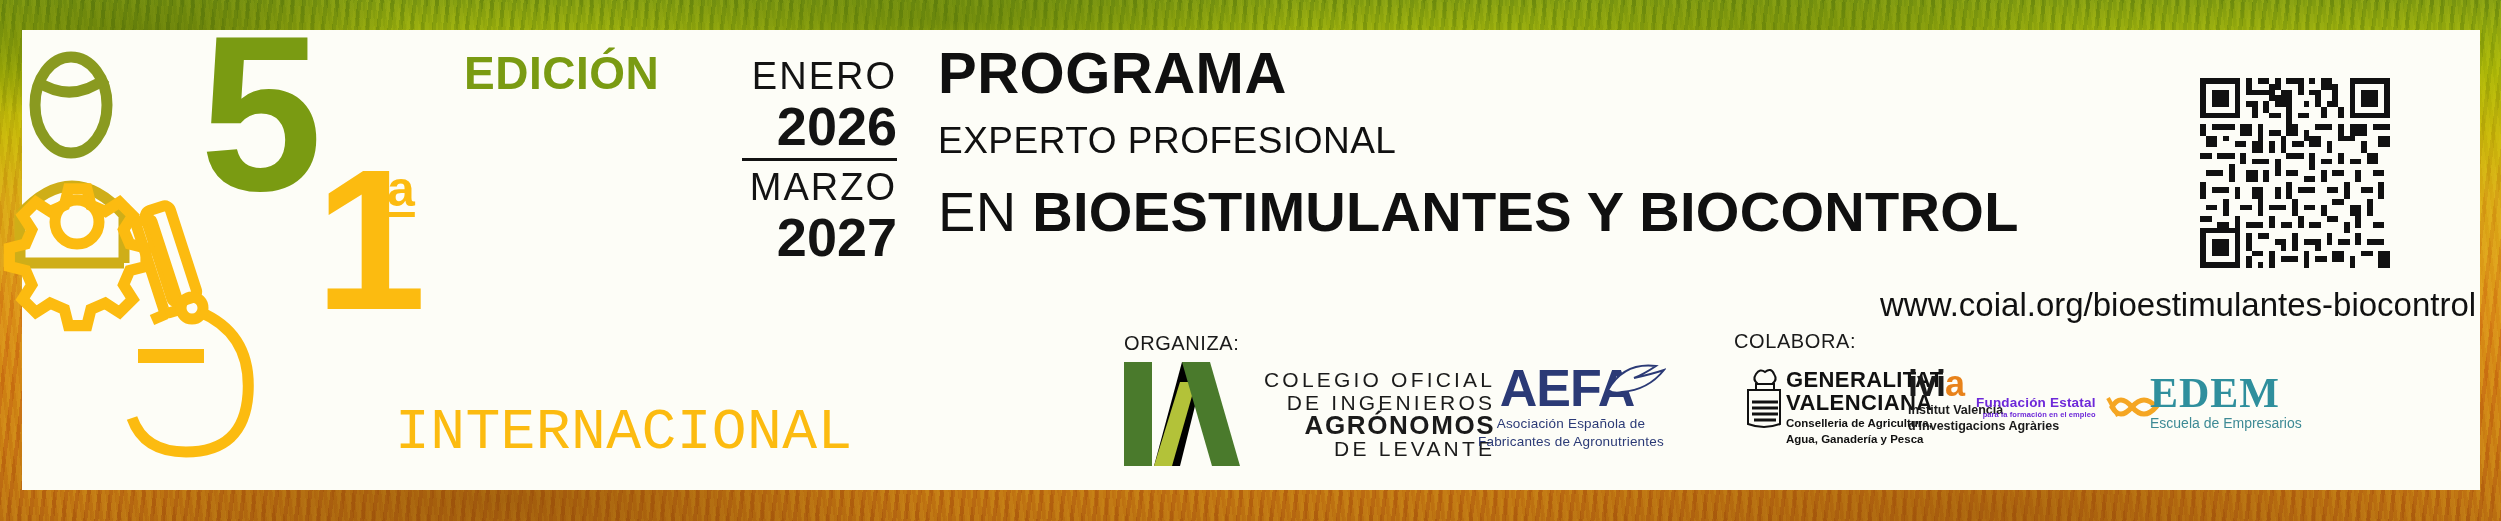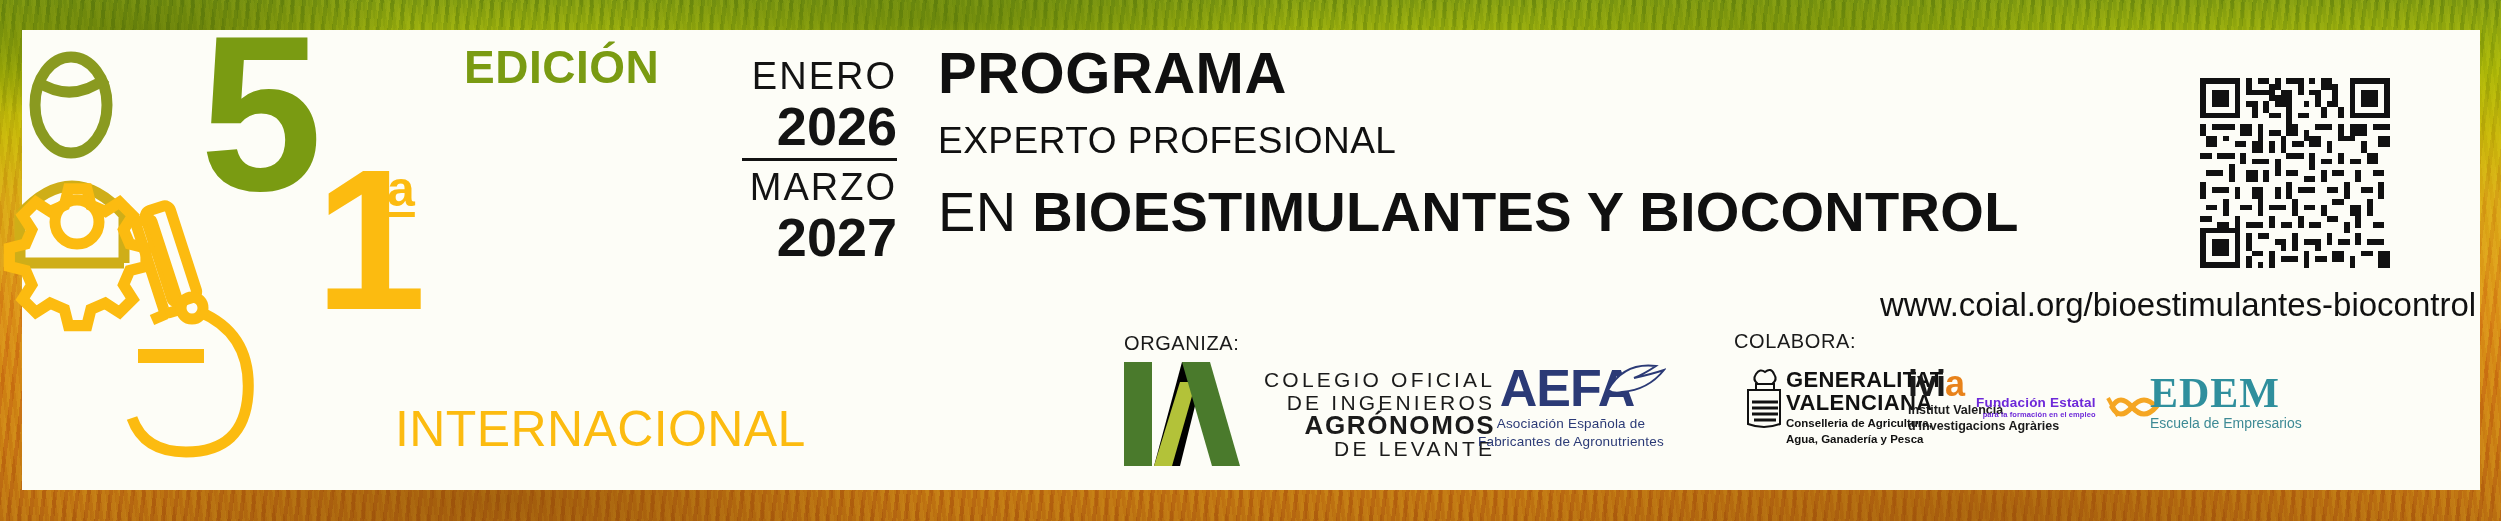--- a/index.html
+++ b/index.html
@@ -55,41 +55,41 @@
     pointer-events:none;
   }
 
   
   .five-block{position:absolute;left:200px;top:14px;}
   .num5{
     font-size:220px;line-height:200px;font-weight:700;color:#7a9b12;
     letter-spacing:-6px;font-family:"Liberation Sans",sans-serif;
   }
   .edicion{
-    position:absolute;left:264px;top:26px;
+    position:absolute;left:264px;top:32px;
     font-size:46px;font-weight:700;color:#7a9b12;letter-spacing:.5px;
     font-family:"Liberation Sans",sans-serif;
   }
 
   
   .one-block{position:absolute;left:315px;top:150px;}
   .num1{
     font-size:200px;line-height:180px;font-weight:700;color:#fcbb10;
     font-family:"Liberation Sans",sans-serif;
   }
   .ord-a{
     position:absolute;left:72px;top:10px;
     font-size:50px;font-weight:700;color:#fcbb10;
     text-decoration:underline;text-underline-offset:6px;
     font-family:"Liberation Sans",sans-serif;
   }
   .internacional{
     position:absolute;left:80px;top:250px;
-    font-size:50px;font-weight:400;color:#fcbb10;letter-spacing:.4px;
-    white-space:nowrap;font-family:Liberation Sans, sans-serif;
+    font-size:58px;font-weight:400;color:#fcbb10;letter-spacing:.4px;
+    white-space:nowrap;font-family:Liberation Mono, monospace;
   }
 
   
   .dates{
     position:absolute;left:737px;top:54px;width:160px;text-align:right;
     color:#131313;
   }
   .d-month{font-size:38px;line-height:44px;font-weight:300;letter-spacing:2px;}
   .d-year{font-size:54px;line-height:56px;font-weight:700;letter-spacing:0px;}
   .d-rule{height:3px;background:#131313;margin:4px 0 4px auto;width:155px;}

